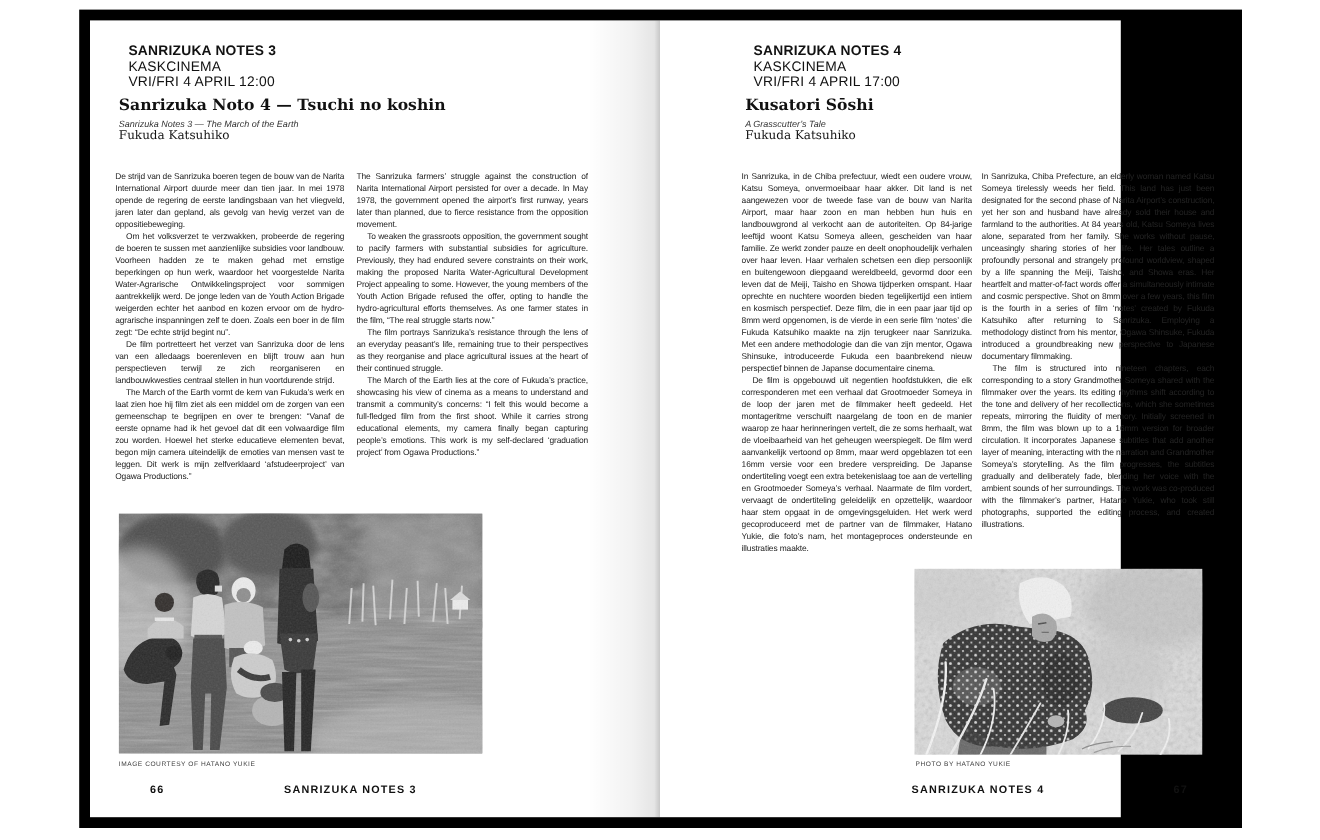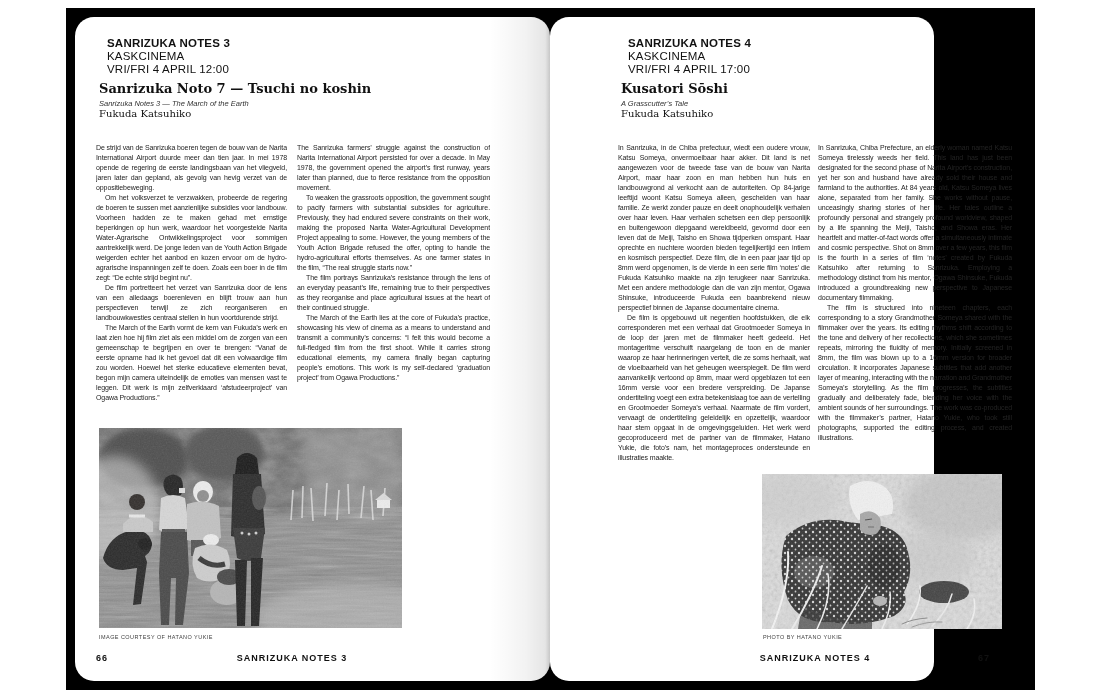--- a/index.html
+++ b/index.html
@@ -1,19 +1,19 @@
 <!DOCTYPE html>
 <html><head>
 <meta charset="utf-8">
 <style>
   html,body{margin:0;padding:0;background:#ffffff;}
   #stage{position:relative;width:1100px;height:700px;background:#ffffff;overflow:hidden;
          font-family:"Liberation Sans",sans-serif;color:#1a1a1a;}
   #frame{position:absolute;left:66px;top:8px;width:969px;height:682px;background:#000;}
-  .page{position:absolute;top:17px;height:664px;background:#fff;border-radius:19px;}
+  .page{position:absolute;top:17px;height:664px;background:#fff;}
   #page-left{left:75px;width:475px;}
   #page-right{left:550px;width:384px;}
   #gutter{position:absolute;left:490px;top:17px;width:60px;height:664px;z-index:5;pointer-events:none;
           background:linear-gradient(to right,rgba(0,0,0,0) 0%,rgba(0,0,0,0.05) 60%,rgba(0,0,0,0.10) 92%,rgba(0,0,0,0.22) 100%);}
   .hdr{position:absolute;top:20px;font-size:11.5px;line-height:13px;letter-spacing:.2px;color:#111;}
   .hdr .series{font-weight:bold;}
   .film-title{position:absolute;top:65px;font-family:"DejaVu Serif",serif;font-weight:bold;
               font-size:13px;line-height:14px;color:#111;}
   .film-subtitle{position:absolute;top:82px;font-size:7.5px;font-style:italic;color:#333;}
   .film-director{position:absolute;top:91px;font-family:"DejaVu Serif",serif;font-size:10px;color:#111;}
@@ -31,36 +31,36 @@
   .photo{position:absolute;display:block;}
   #photo-left{left:24px;top:411px;}
   #photo-right{left:212px;top:457px;}
   .caption{position:absolute;top:617px;font-size:5.5px;letter-spacing:.45px;color:#3f3f3f;}
   #page-left .caption{left:24px;}
   #page-right .caption{left:213px;}
   .footer{position:absolute;top:636px;height:14px;font-size:9px;font-weight:bold;letter-spacing:1px;color:#111;}
   #page-left .footer{left:21px;width:392px;text-align:center;}
   #page-right .footer{left:68px;width:394px;text-align:center;}
   .pagenum{position:absolute;top:0;}
-  #page-left .pagenum{left:0;}
+  #page-left .pagenum{left:29px;}
   #page-right .pagenum{right:22px;}
 </style>
 </head>
 <body>
 
 <div id="stage">
   <div id="frame"></div>
 
   <div class="page" id="page-left">
     <div class="hdr" style="left:32px;">
       <div class="series">SANRIZUKA NOTES 3</div>
       <div>KASKCINEMA</div>
       <div>VRI/FRI 4 APRIL 12:00</div>
     </div>
-    <div class="film-title" style="left:24px;">Sanrizuka Noto 7 — Tsuchi no koshin</div>
+    <div class="film-title" style="left:24px;">Sanrizuka Noto 4 — Tsuchi no koshin</div>
     <div class="film-subtitle" style="left:24px;">Sanrizuka Notes 3 — The March of the Earth</div>
     <div class="film-director" style="left:24px;">Fukuda Katsuhiko</div>
     <div class="cols">
       <div class="col">
         <p>De strijd van de Sanrizuka boeren tegen de bouw van de Narita International Airport duurde meer dan tien jaar. In mei 1978 opende de regering de eerste landingsbaan van het vliegveld, jaren later dan gepland, als gevolg van hevig verzet van de oppositiebeweging.</p>
         <p>Om het volksverzet te verzwakken, probeerde de regering de boeren te sussen met aanzienlijke subsidies voor landbouw. Voorheen hadden ze te maken gehad met ernstige beperkingen op hun werk, waardoor het voorgestelde Narita Water-Agrarische Ontwikkelingsproject voor sommigen aantrekkelijk werd. De jonge leden van de Youth Action Brigade weigerden echter het aanbod en kozen ervoor om de hydro-agrarische inspanningen zelf te doen. Zoals een boer in de film zegt: “De echte strijd begint nu”.</p>
         <p>De film portretteert het verzet van Sanrizuka door de lens van een alledaags boerenleven en blijft trouw aan hun perspectieven terwijl ze zich reorganiseren en landbouwkwesties centraal stellen in hun voortdurende strijd.</p>
         <p>The March of the Earth vormt de kern van Fukuda’s werk en laat zien hoe hij film ziet als een middel om de zorgen van een gemeenschap te begrijpen en over te brengen: “Vanaf de eerste opname had ik het gevoel dat dit een volwaardige film zou worden. Hoewel het sterke educatieve elementen bevat, begon mijn camera uiteindelijk de emoties van mensen vast te leggen. Dit werk is mijn zelfverklaard ‘afstudeerproject’ van Ogawa Productions.”</p>
       </div>
       <div class="col">

